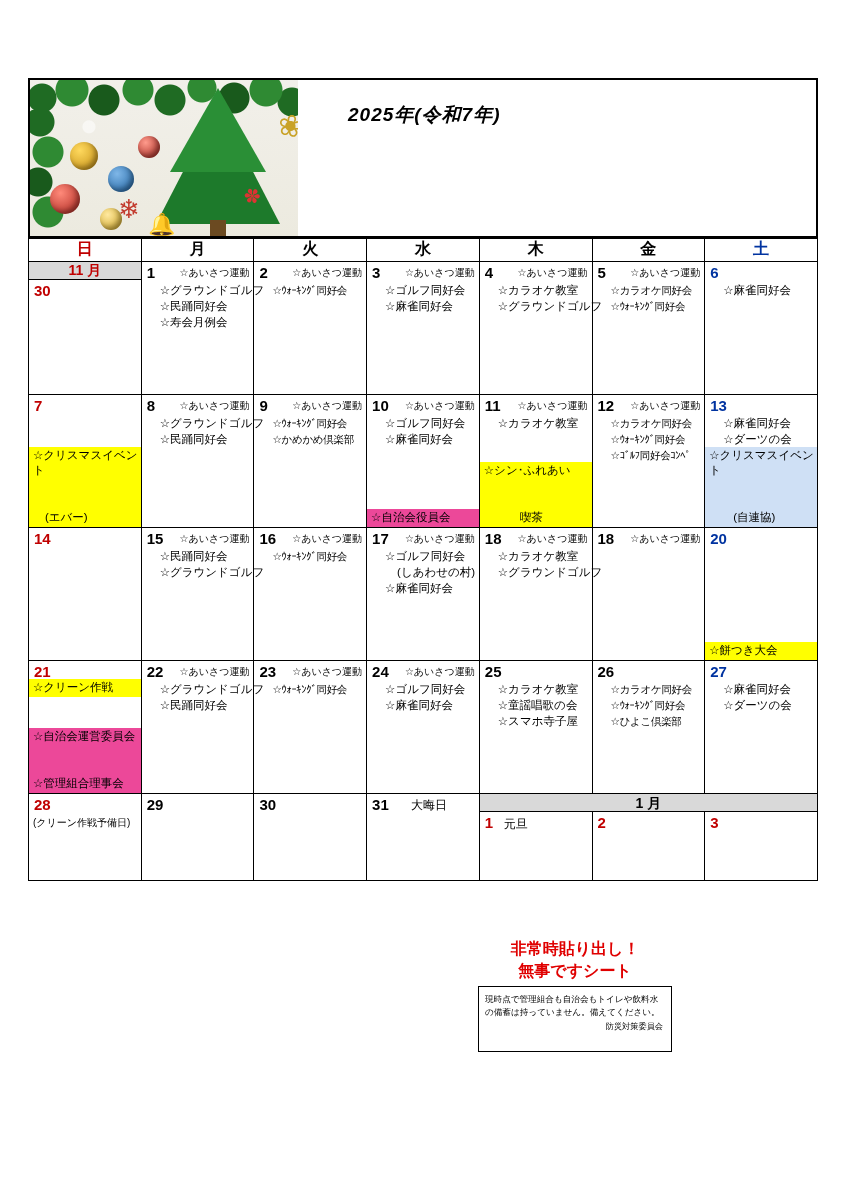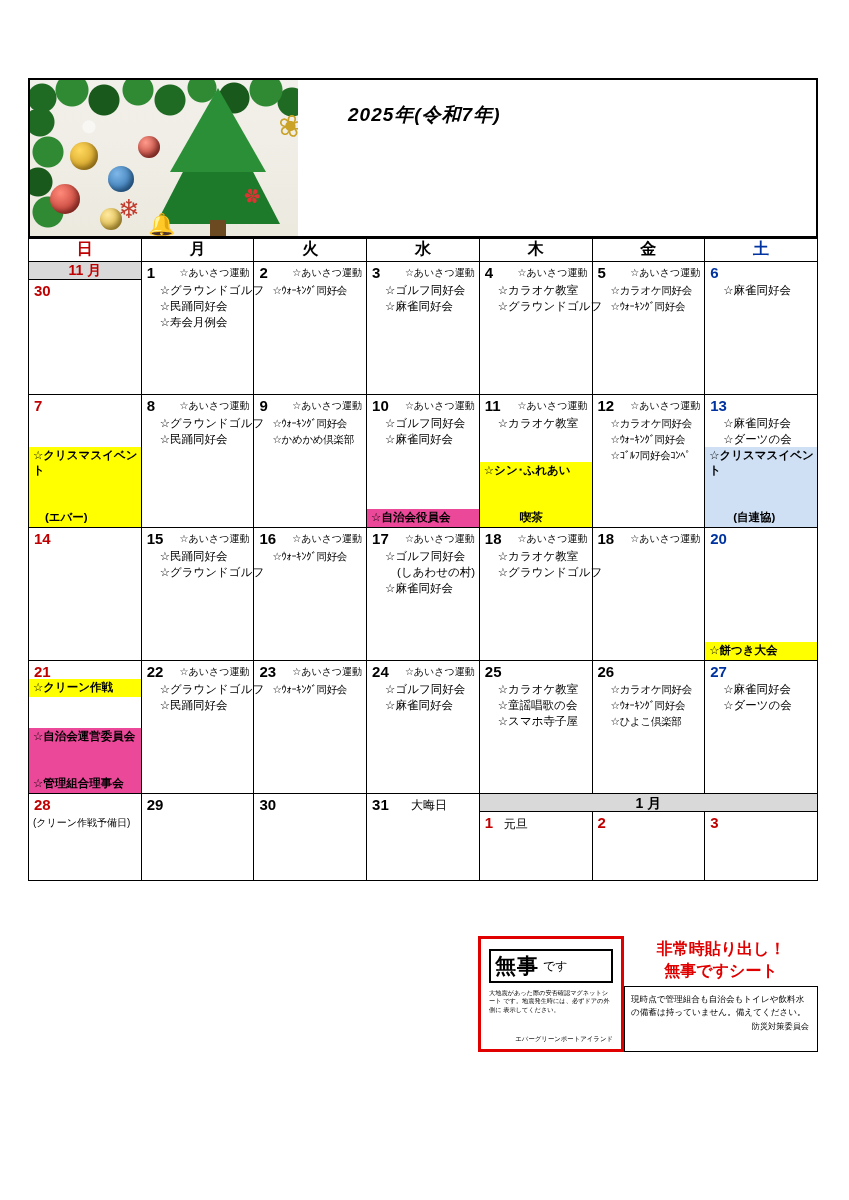--- a/index.html
+++ b/index.html
@@ -112,21 +112,20 @@
   }
   .evlist.indent{left:18px;}
   .ev{white-space:nowrap;}
   .ev.small{font-size:10.5px;letter-spacing:-0.3px;}
   .ev.ind{padding-left:12px;}
 
   .banner{
     position:absolute;left:0;right:0;bottom:0;
     font-size:11.5px;line-height:15px;padding:1px 2px 2px 4px;
     box-sizing:border-box;
-    font-weight:bold;
   }
   .banner.yellow{background:#ffff00;}
   .banner.green{background:#ec4899;}
   .banner.blue{background:#cfe0f5;}
   .banner .l2{display:block;padding-left:12px;margin-top:32px;}
 
   .nov-tag{
     position:absolute;left:0;top:0;width:100%;height:18px;background:#d9d9d9;
     font-size:14px;font-weight:bold;text-align:center;color:#c00000;
     border-bottom:1px solid #000;box-sizing:border-box;
@@ -543,28 +542,20 @@
               <span class="dn">3</span>
             </div>
           </div>
         </div>
           </td>
       </tr>
     </tbody>
   </table>
 
   <div class="notice">
-    <div class="notice-left">
-      <div class="buji-box">
-        <span class="buji-big">無事</span>
-        <span class="buji-small">です</span>
-      </div>
-      <div class="buji-text">大地震があった際の安否確認マグネットシート です。地震発生時には、必ずドアの外側に 表示してください。</div>
-      <div class="buji-org">エバーグリーンポートアイランド</div>
-    </div>
     <div class="notice-right">
       <div class="notice-title">
         <div>非常時貼り出し！</div>
         <div>無事ですシート</div>
       </div>
       <div class="notice-body">
         <span>現時点で管理組合も自治会もトイレや飲料水の備蓄は持っていません。備えてください。</span>
         <div class="notice-sign">防災対策委員会</div>
       </div>
     </div>

